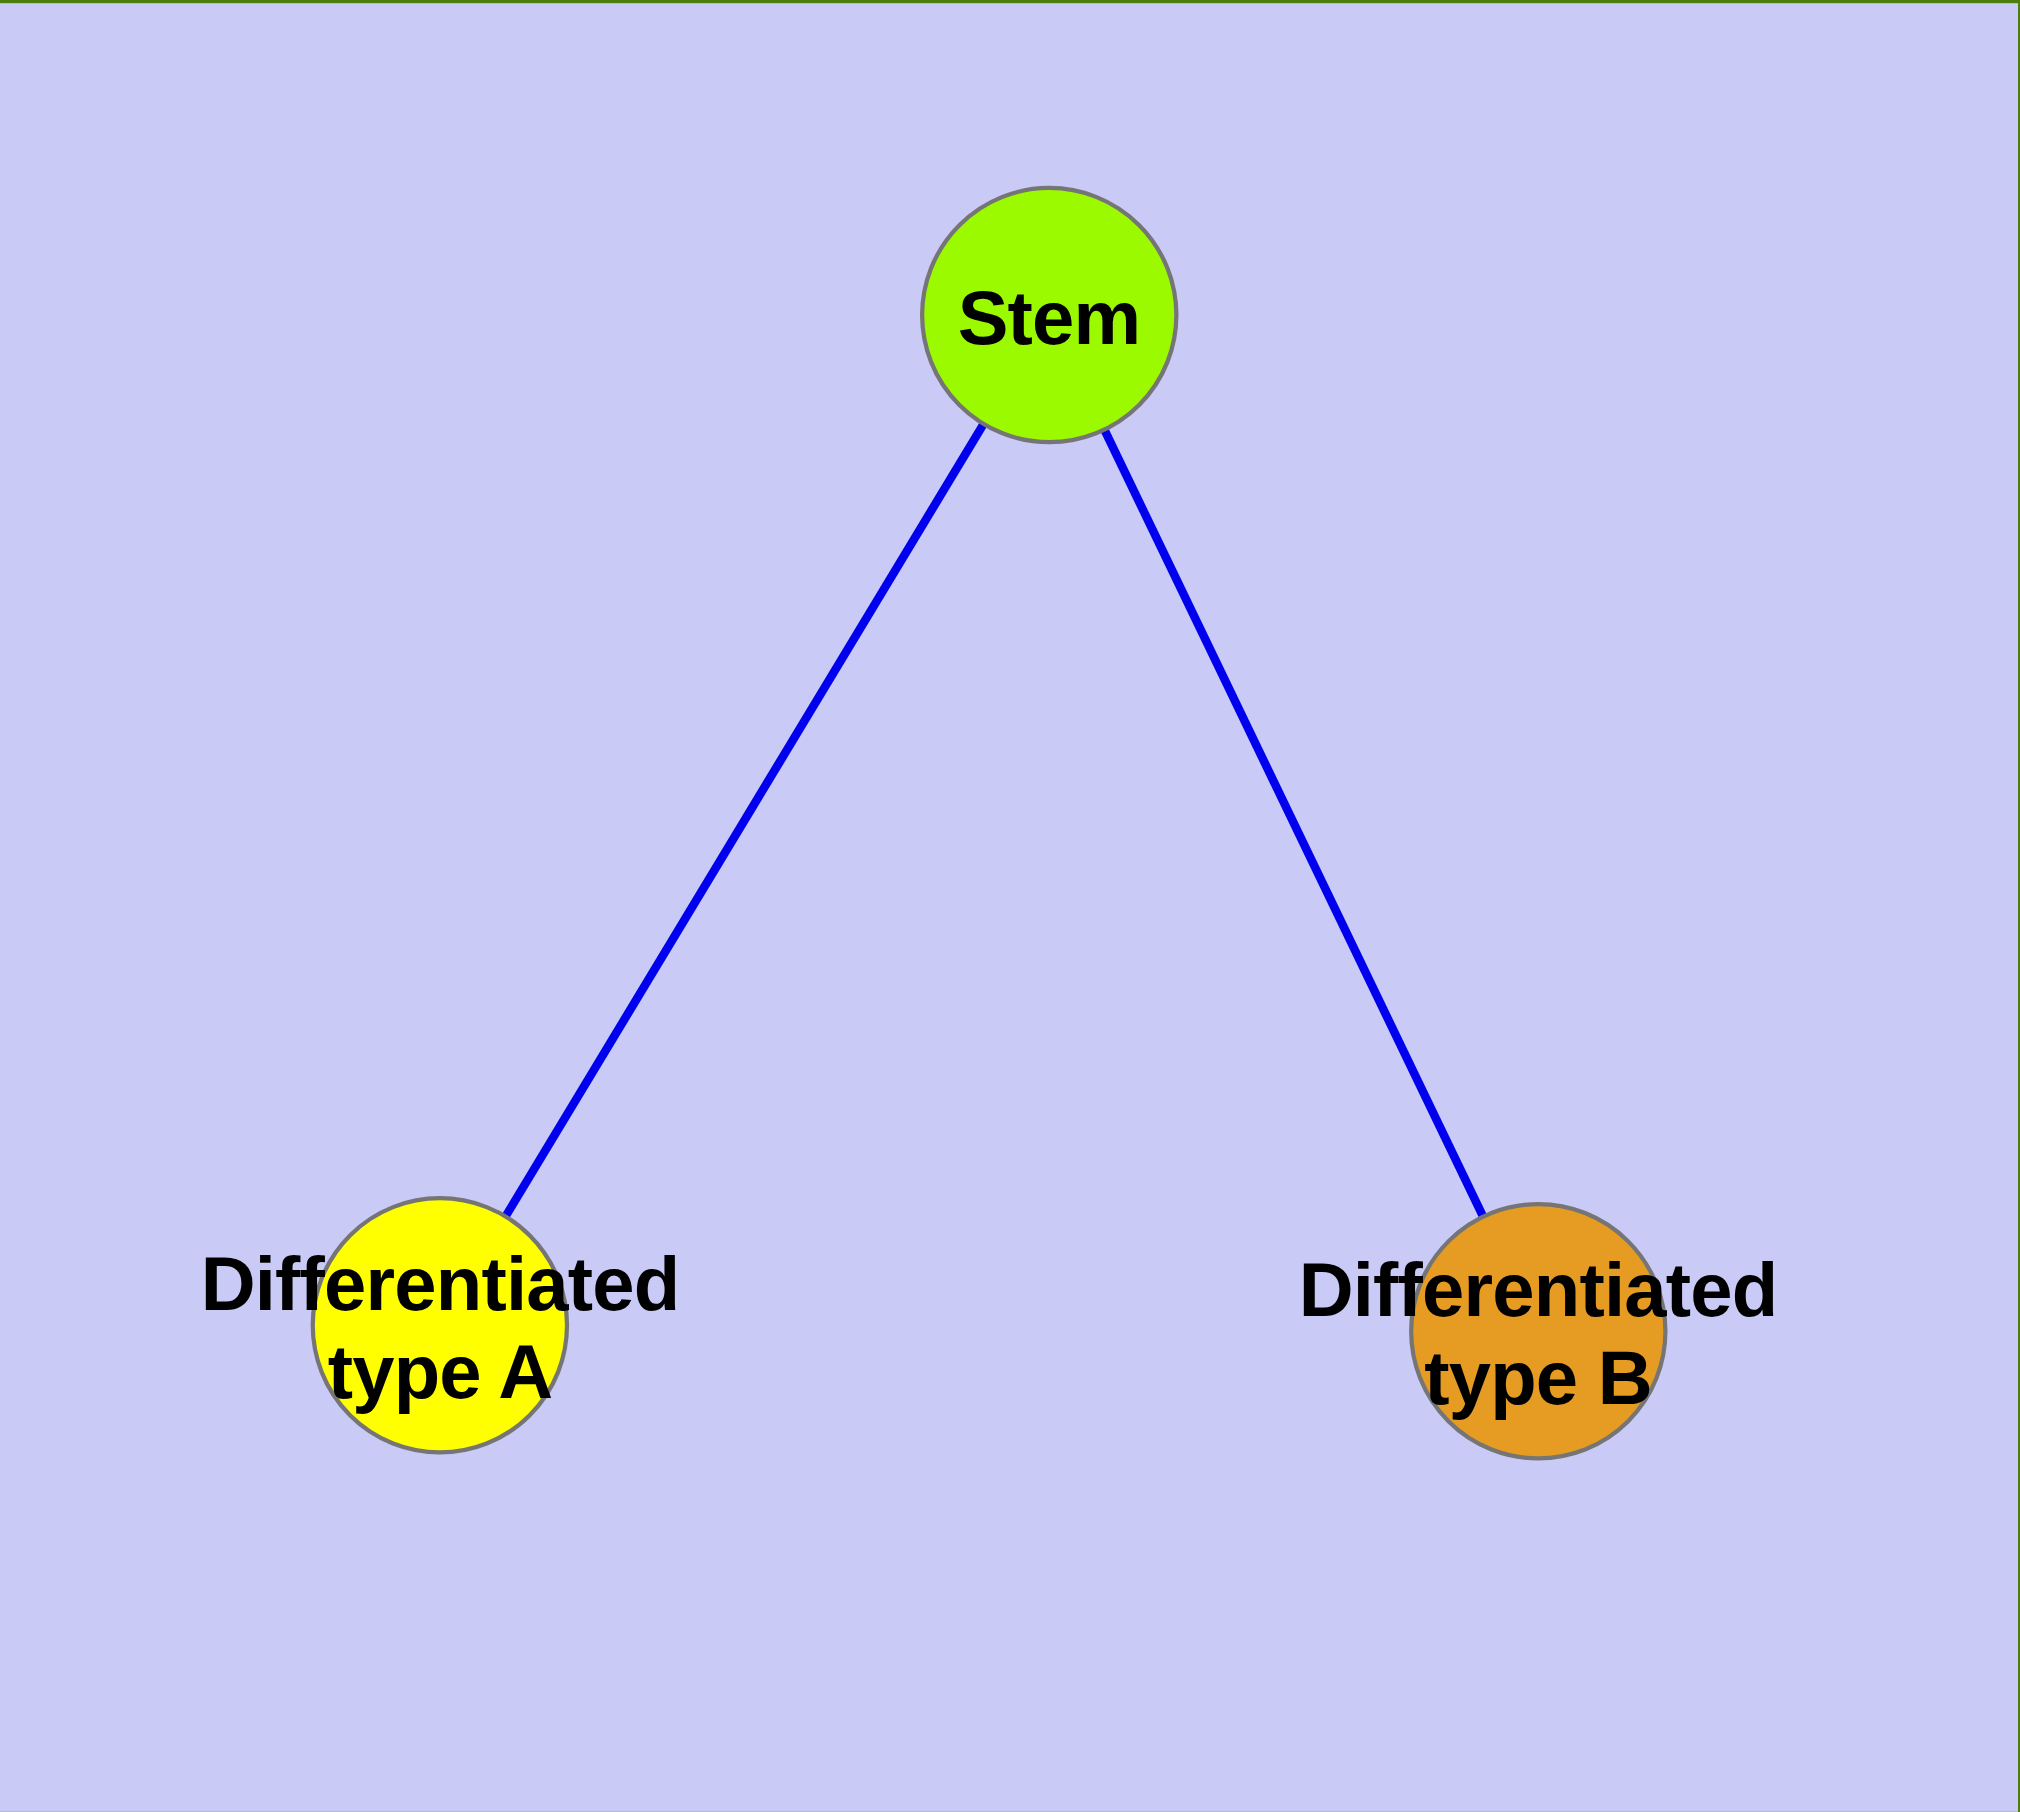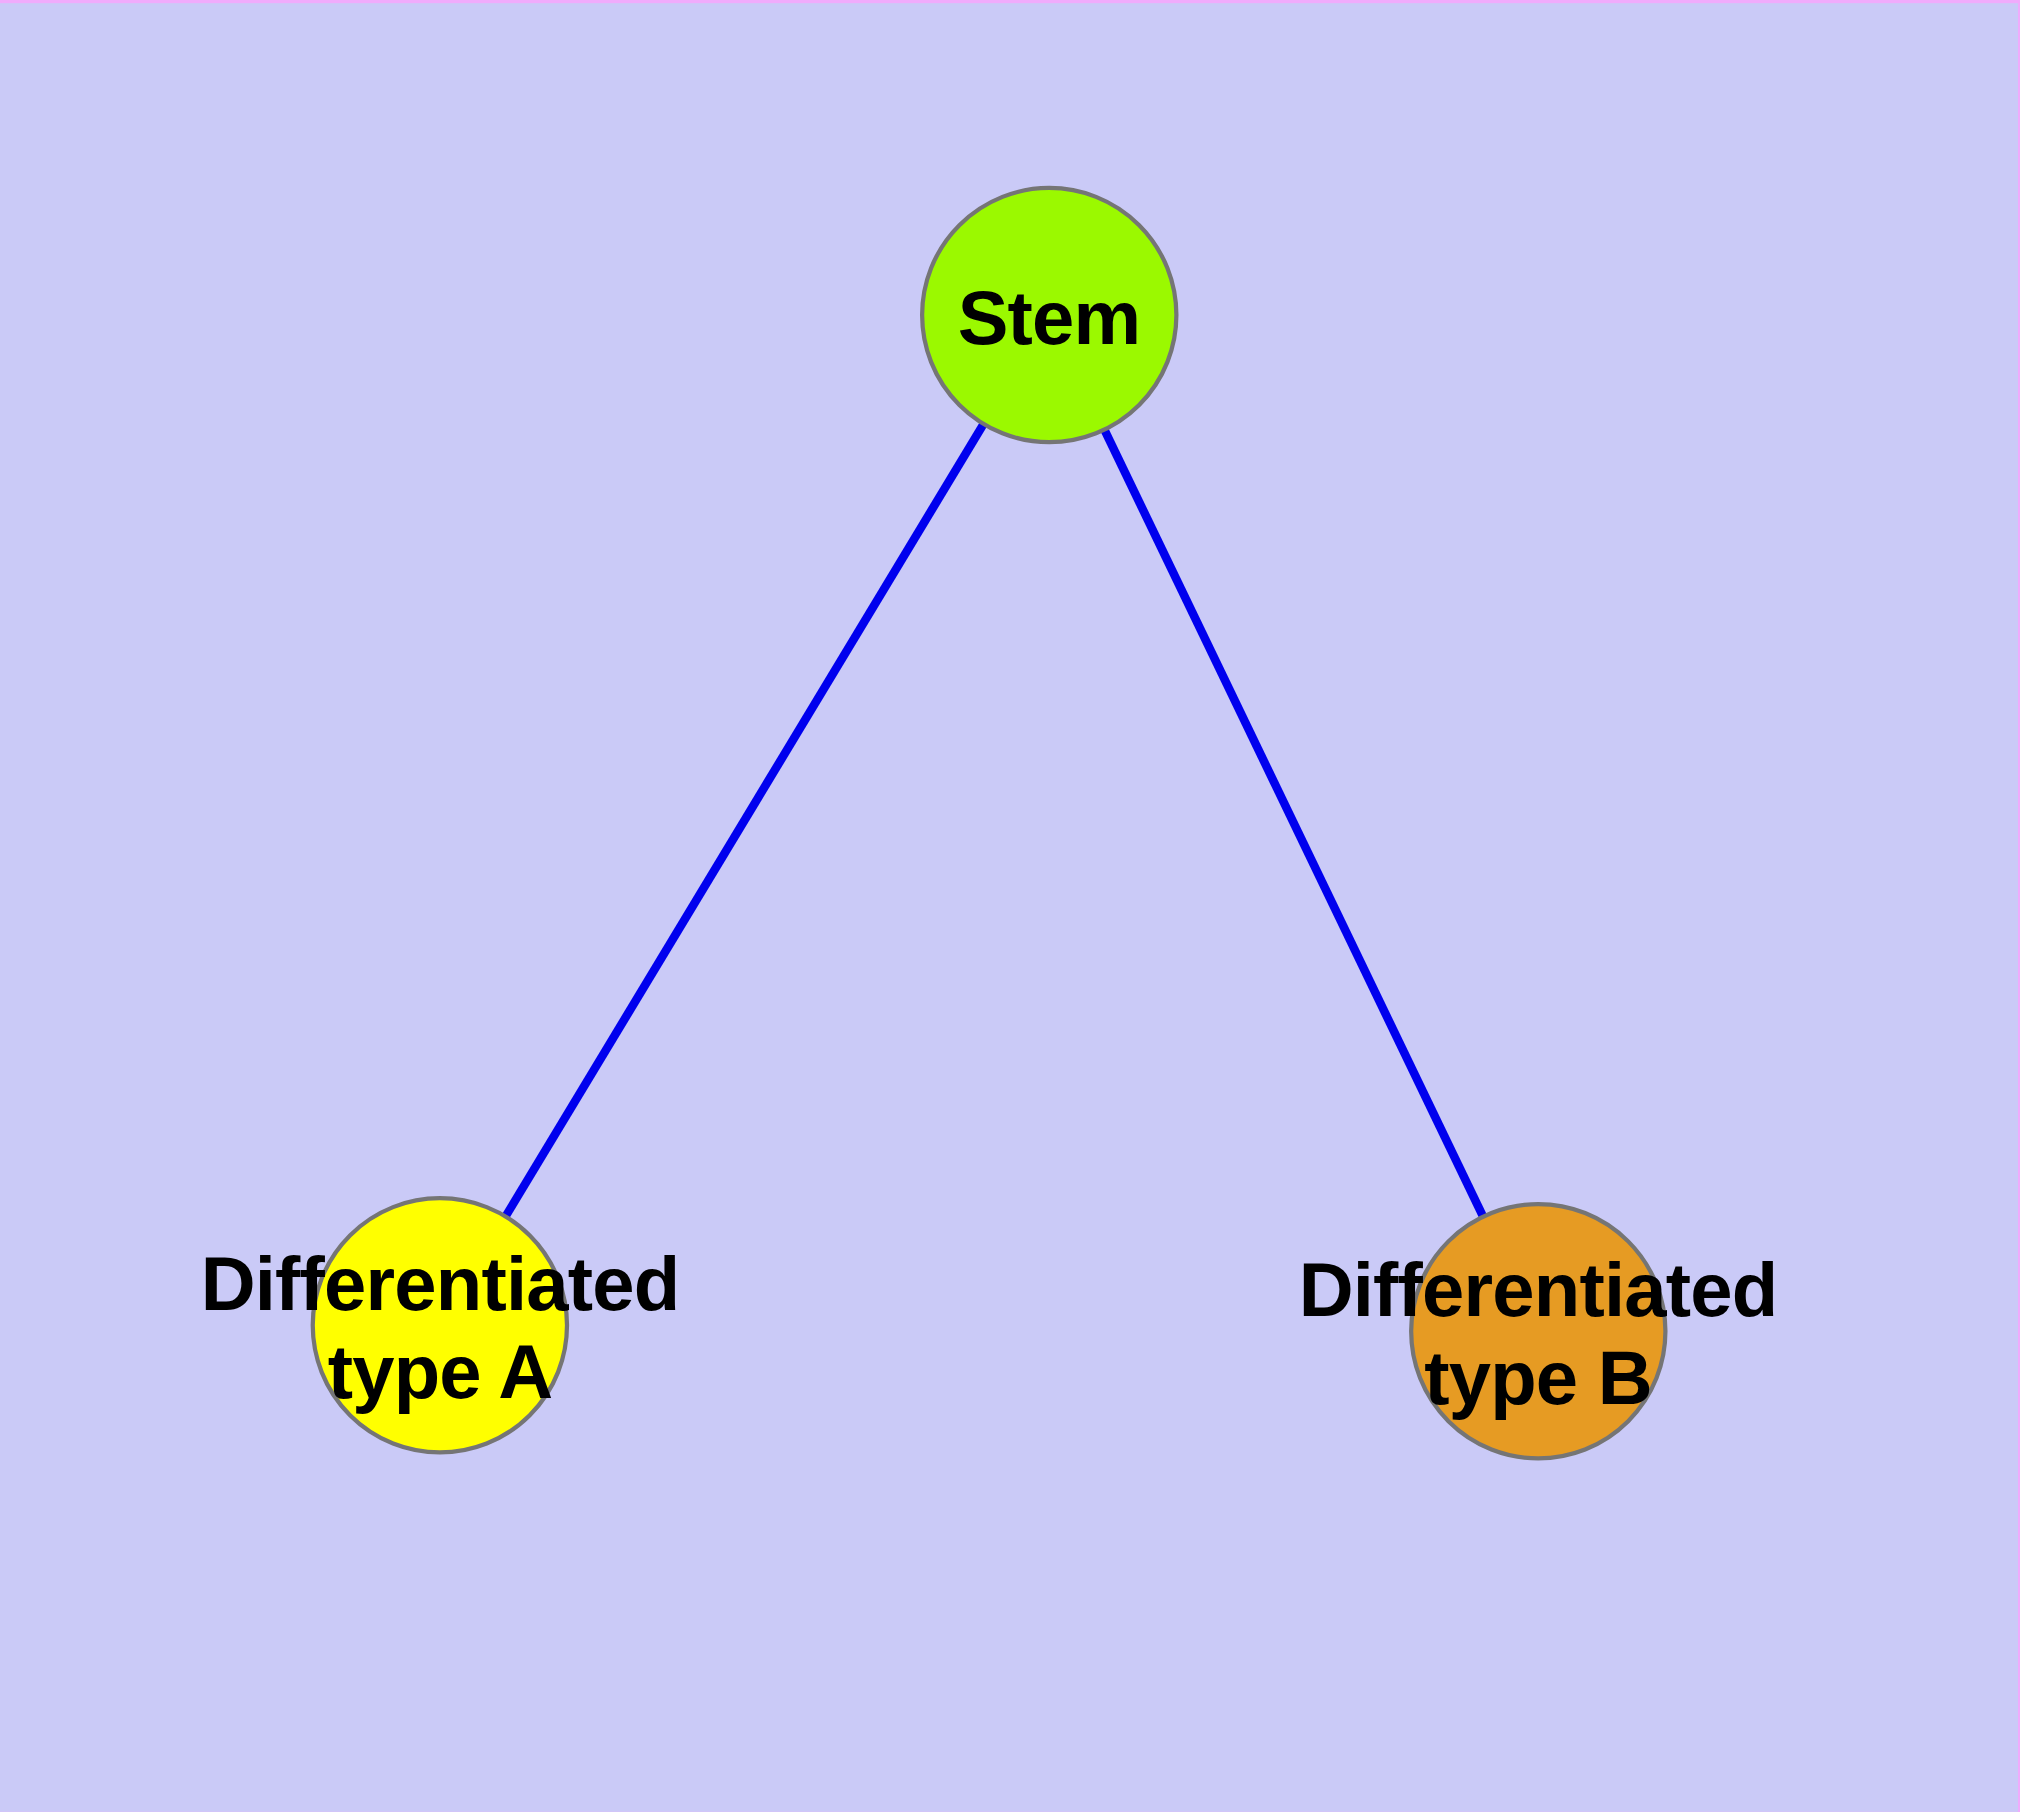--- a/index.html
+++ b/index.html
@@ -5,21 +5,21 @@
   html, body {
     margin: 0;
     padding: 0;
     background: #ffffff;
     font-family: "Liberation Sans", sans-serif;
   }
   .stage {
     position: relative;
     width: 2021px;
     height: 1812px;
-    background: #f0abfc;   
+    background: #4d7c0f;   
     overflow: hidden;
   }
   .plot {
     position: absolute;
     left: 0;
     top: 3.4px;
     width: 2018px;
     height: 1809px;
   }
   .plot svg {

